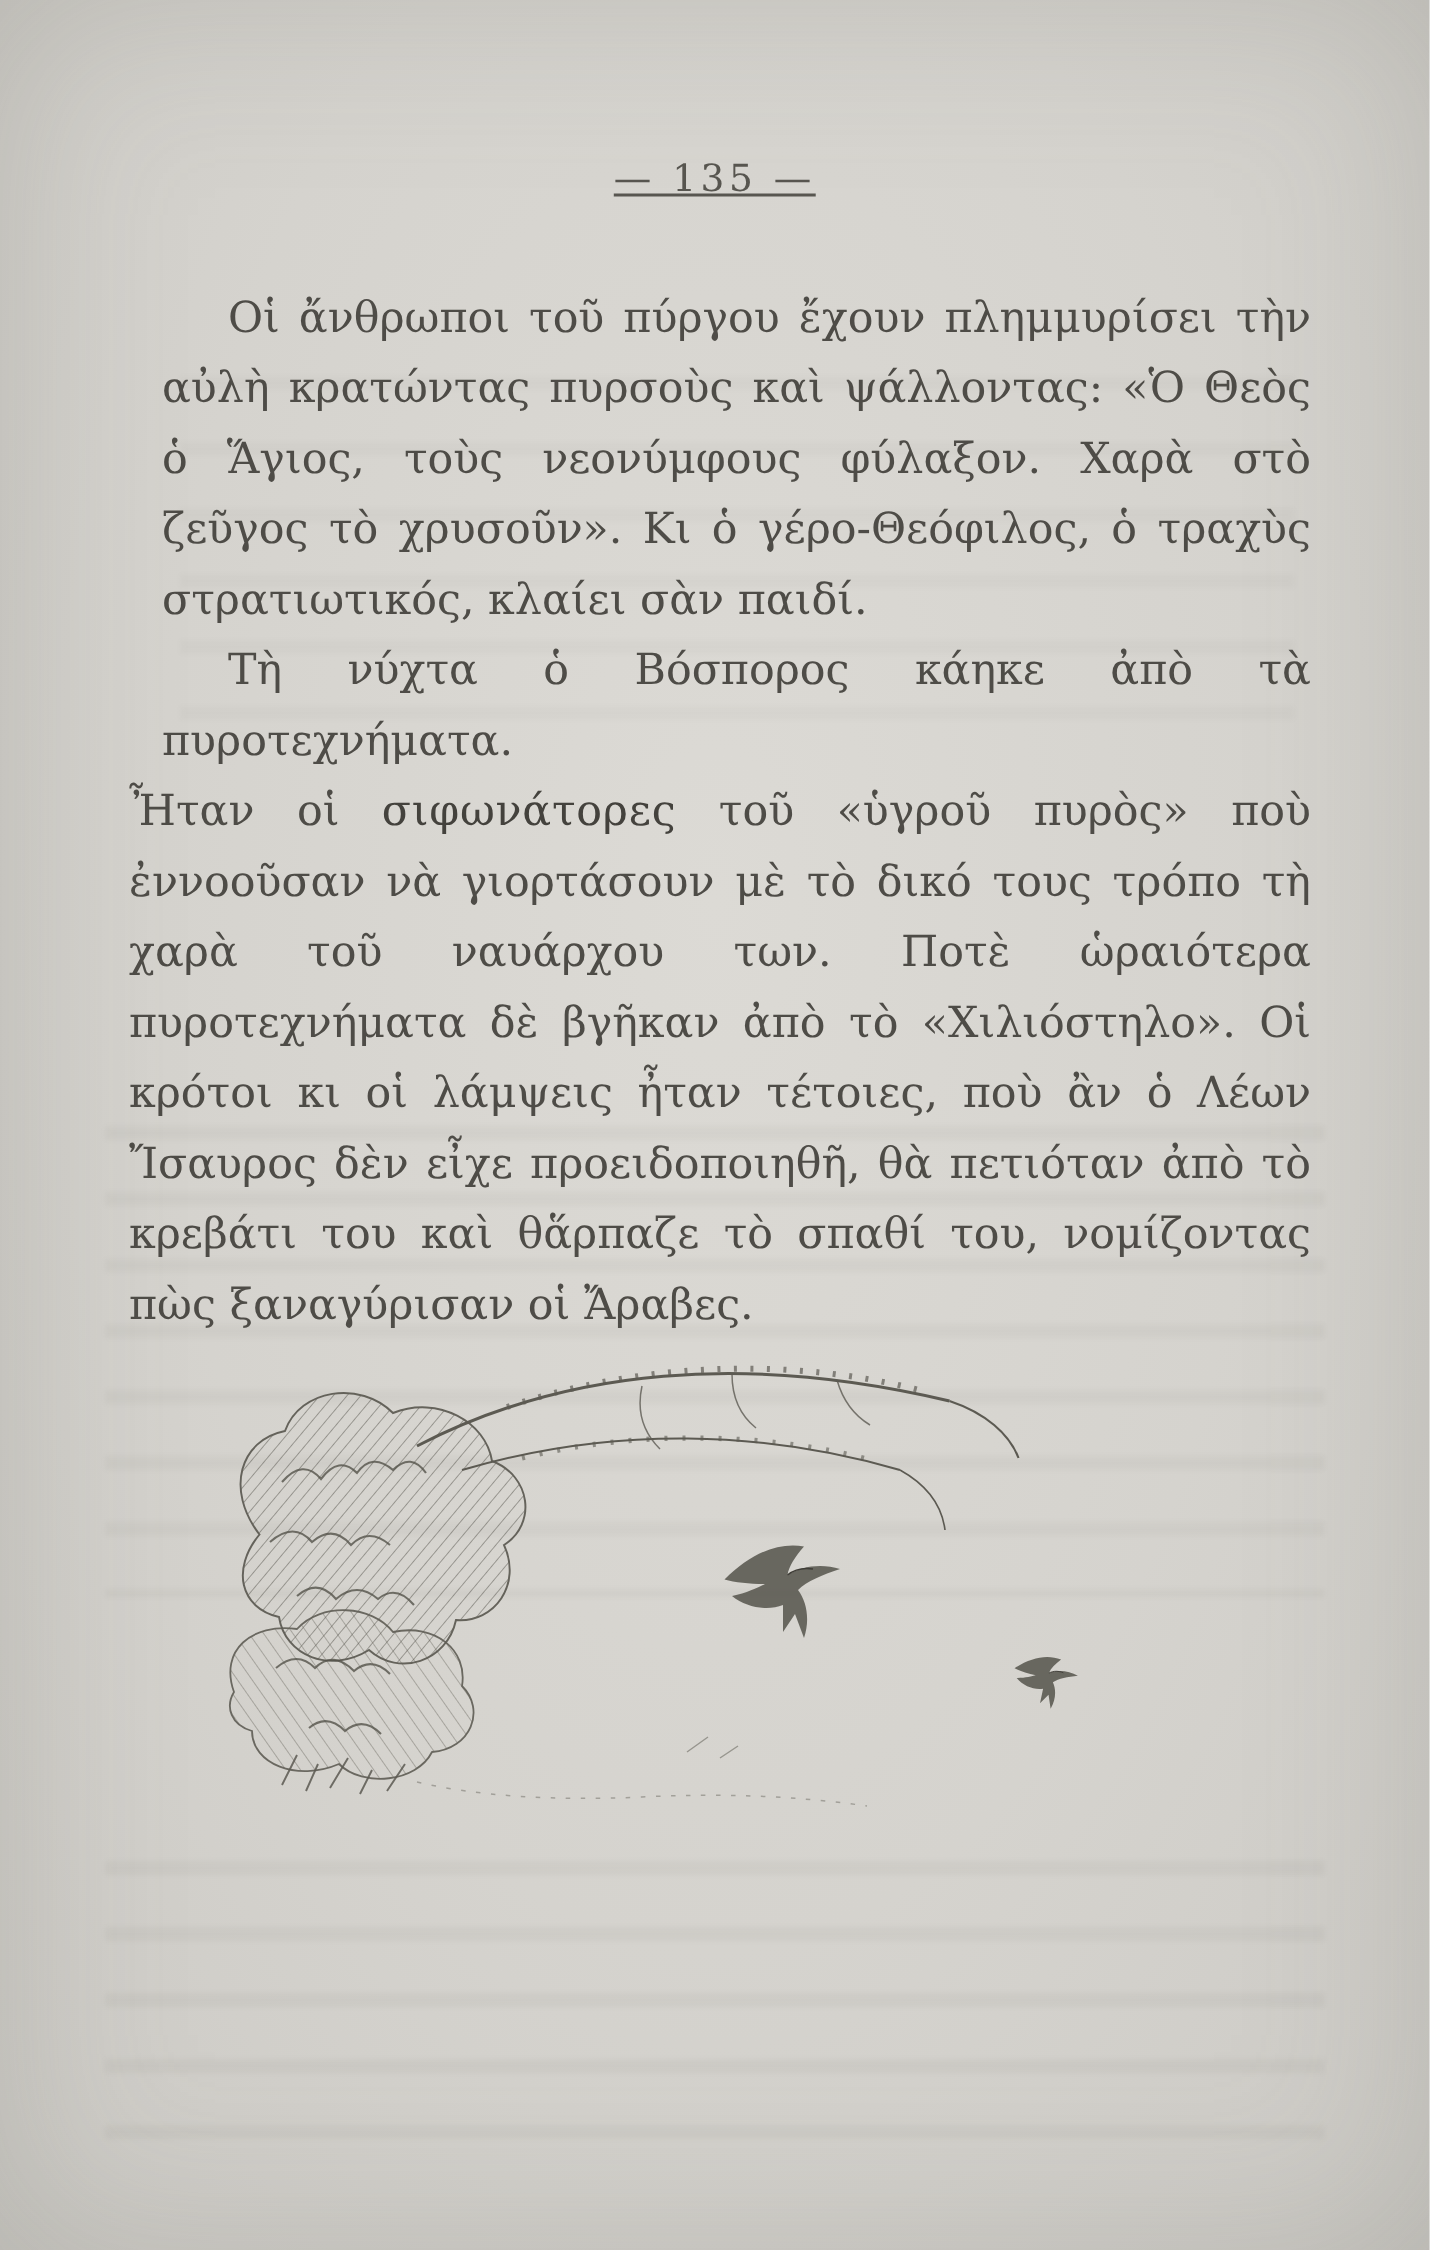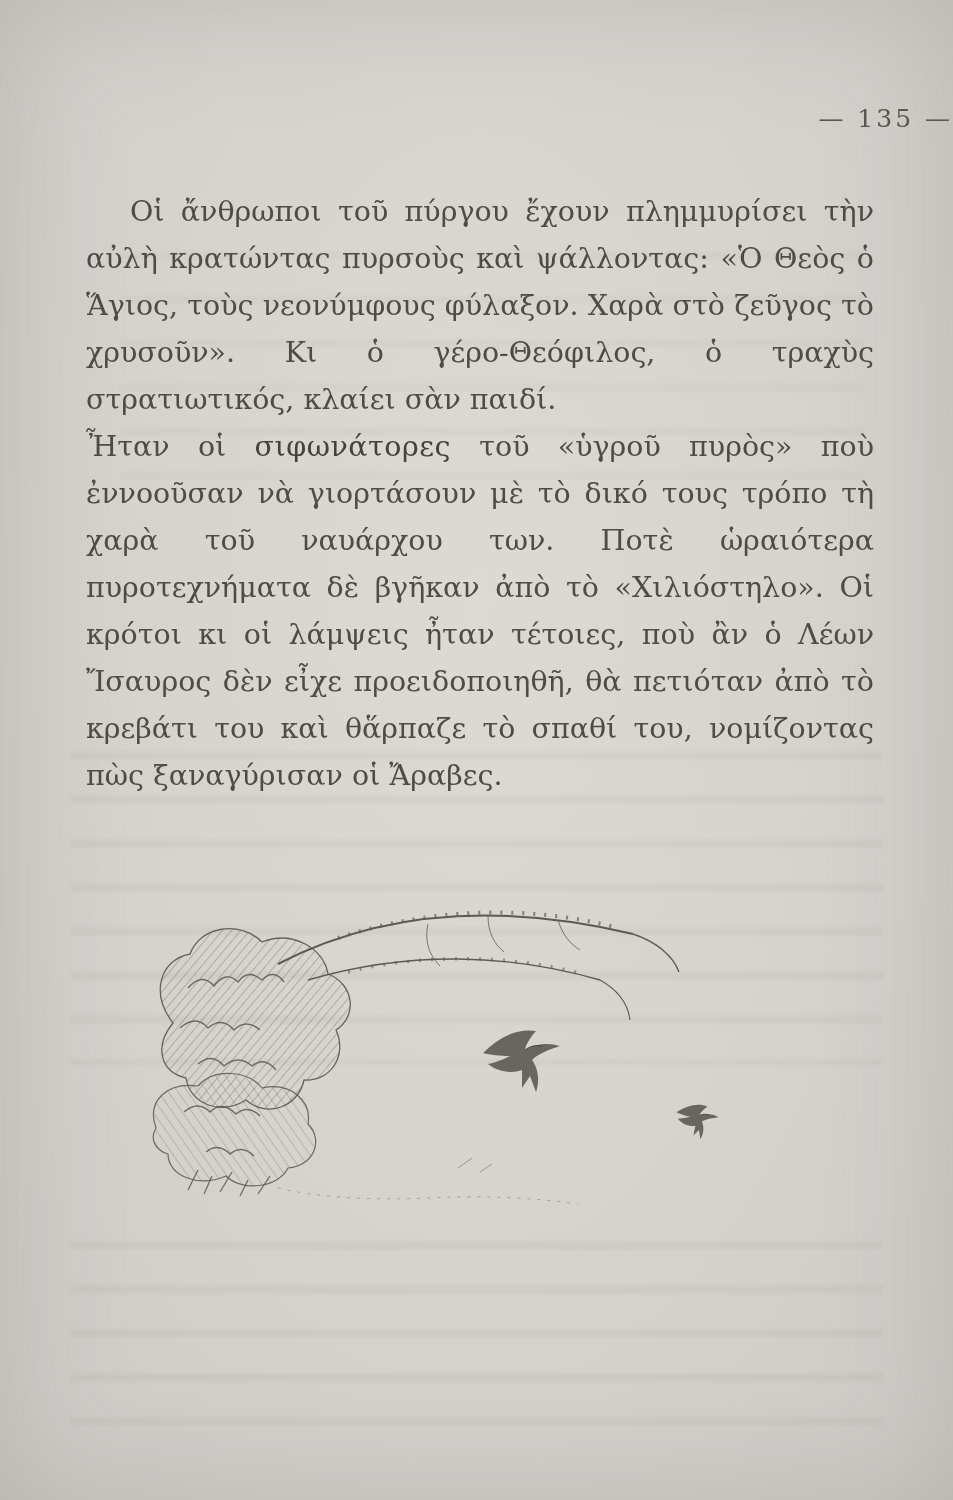--- a/index.html
+++ b/index.html
@@ -26,40 +26,42 @@
   }
   .page {
     position: absolute;
     inset: 0;
   }
   .page-number {
     position: absolute;
     top: 104px;
     left: 0;
     width: 100%;
-    text-align: right;
+    text-align: center;
     font-size: 25px;
     letter-spacing: 3px;
     color: #585650;
+    text-decoration: underline;
   }
   .text-block {
     position: absolute;
     top: 188px;
     left: 86px;
     width: 788px;
     font-size: 28.5px;
     line-height: 47px;
     text-align: justify;
     color: #4e4c47;
   }
   .para {
     margin: 0;
   }
   .para.indent {
     text-indent: 44px;
+    margin-left: 22px;
   }
   .emph {
     font-weight: 400;
     letter-spacing: 0.5px;
     color: #44423d;
   }
   .illustration {
     position: absolute;
     top: 868px;
     left: 128px;
@@ -86,20 +88,21 @@
 <body>
 
 <div class="page">
 
   <div class="page-number">— 135 —</div>
 
   <div class="showthrough st-a"></div>
 
   <div class="text-block">
     <p class="para indent">Οἱ ἄνθρωποι τοῦ πύργου ἔχουν πλημμυρίσει τὴν αὐλὴ κρατώντας πυρσοὺς καὶ ψάλλοντας: «Ὁ Θεὸς ὁ Ἅγιος, τοὺς νεονύμφους φύλαξον. Χαρὰ στὸ ζεῦγος τὸ χρυσοῦν». Κι ὁ γέρο-Θεόφιλος, ὁ τραχὺς στρατιωτικός, κλαίει σὰν παιδί.</p>
+    <p class="para indent">Τὴ νύχτα ὁ Βόσπορος κάηκε ἀπὸ τὰ πυροτεχνήματα.</p>
     <p class="para"><span>Ἦταν οἱ </span><span class="emph">σιφωνάτορες</span><span> τοῦ «ὑγροῦ πυρὸς» ποὺ ἐννοοῦσαν νὰ γιορτάσουν μὲ τὸ δικό τους τρόπο τὴ χαρὰ τοῦ ναυάρχου των. Ποτὲ ὡραιότερα πυροτεχνήματα δὲ βγῆκαν ἀπὸ τὸ «Χιλιόστηλο». Οἱ κρότοι κι οἱ λάμψεις ἦταν τέτοιες, ποὺ ἂν ὁ Λέων Ἴσαυρος δὲν εἶχε προειδοποιηθῆ, θὰ πετιόταν ἀπὸ τὸ κρεβάτι του καὶ θἅρπαζε τὸ σπαθί του, νομίζοντας πὼς ξαναγύρισαν οἱ Ἄραβες.</span></p>
   </div>
 
   <div class="showthrough st-b"></div>
 
   <div class="illustration">
     <svg width="620" height="352" viewBox="0 0 620 352" xmlns="http://www.w3.org/2000/svg">
       <defs>
         <pattern id="hatch1" width="7" height="7" patternUnits="userSpaceOnUse" patternTransform="rotate(40)">
           <line x1="0" y1="0" x2="0" y2="7" stroke="#5c5a52" stroke-width="1.1" opacity="0.65"></line>

